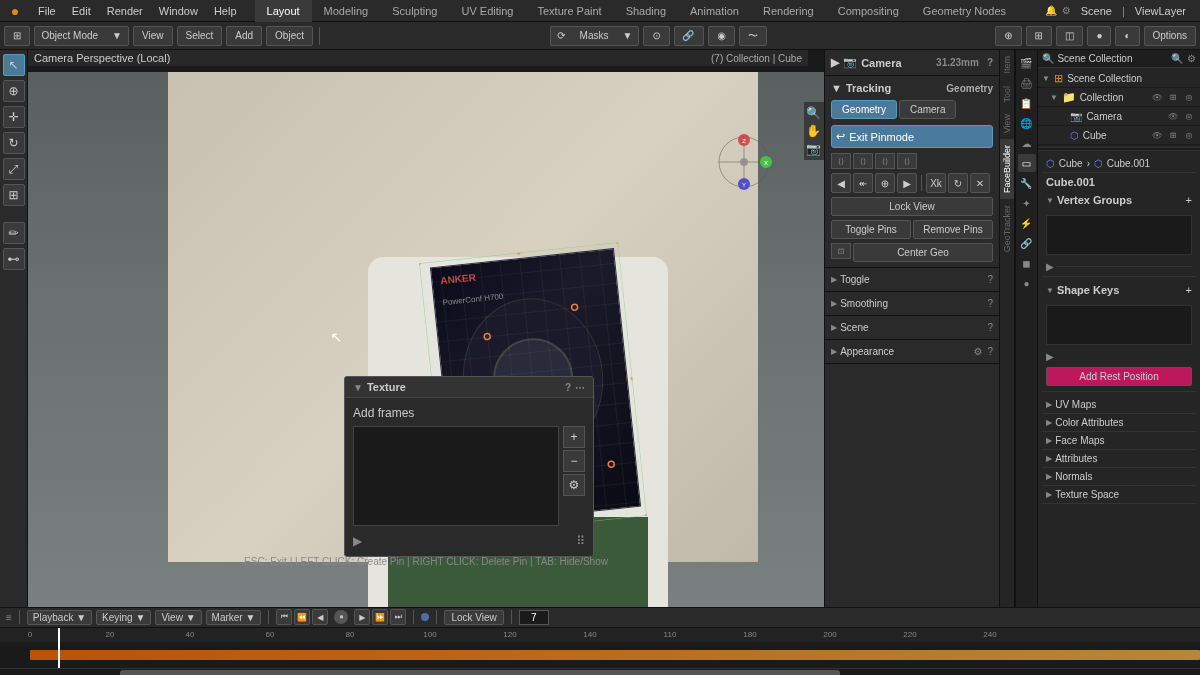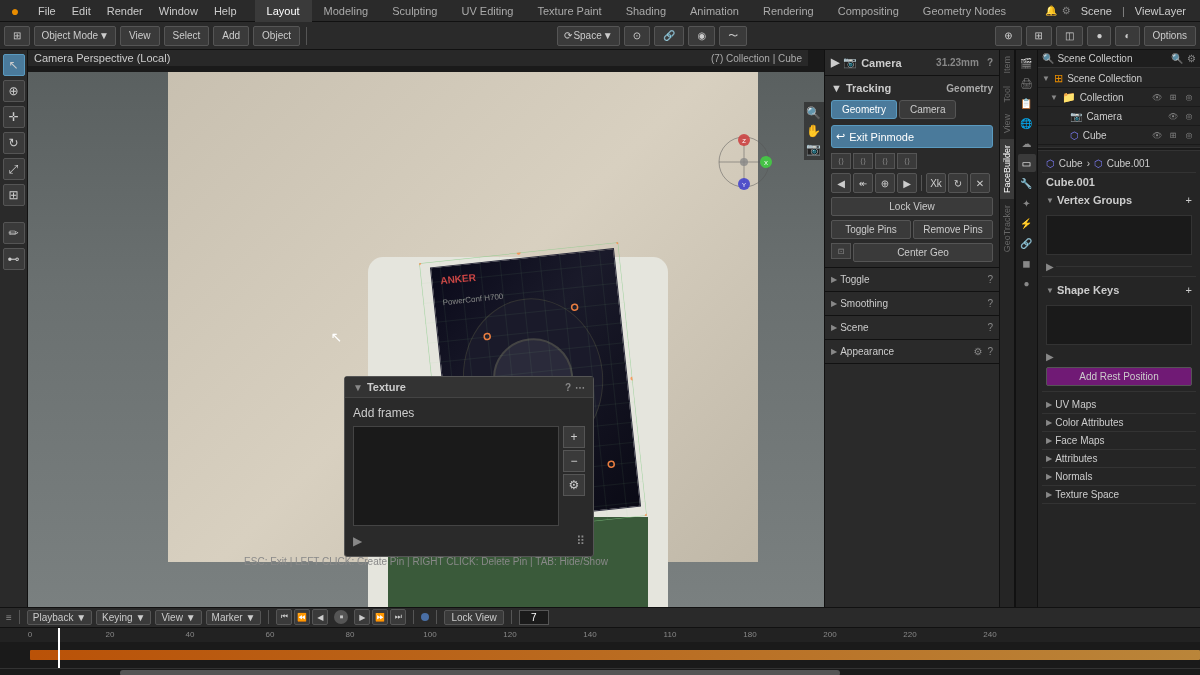--- a/index.html
+++ b/index.html
@@ -108,21 +108,21 @@
       background: #3a3a3a;
       border: 1px solid #555;
       color: #ccc;
       font-size: 10px;
       padding: 2px 6px;
       height: 20px;
       cursor: pointer;
       border-radius: 2px;
       display: flex;
       align-items: center;
-      gap: 1px;
+      gap: 14px;
     }
     .toolbar-center {
       display: flex;
       align-items: center;
       gap: 4px;
       flex: 1;
       justify-content: center;
     }
     .toolbar-right {
       display: flex;
@@ -492,21 +492,21 @@
       align-items: center;
       gap: 2px;
       padding: 2px 0;
     }
     .list-nav-btn {
       color: #888;
       font-size: 10px;
       cursor: pointer;
     }
     .add-rest-btn {
-      background: #701a75;
+      background: #be185d;
       border: 1px solid #555;
       border-radius: 2px;
       color: #ccc;
       font-size: 10px;
       padding: 3px 6px;
       cursor: pointer;
       width: 100%;
       text-align: center;
       margin: 3px 0;
     }
@@ -673,21 +673,21 @@
     <span>▼</span>
   </div>
   <div class="toolbar-btn">View</div>
   <div class="toolbar-btn">Select</div>
   <div class="toolbar-btn">Add</div>
   <div class="toolbar-btn">Object</div>
   <div class="toolbar-separator"></div>
   <div class="toolbar-center">
     <div class="toolbar-dropdown">
       <span>⟳</span>
-      <span>Space</span>
+      <span>Masks</span>
       <span>▼</span>
     </div>
     <div class="toolbar-btn">⊙</div>
     <div class="toolbar-btn">🔗</div>
     <div class="toolbar-btn">◉</div>
     <div class="toolbar-btn">〜</div>
   </div>
   <div class="toolbar-right">
     <div class="toolbar-btn">⊕</div>
     <div class="toolbar-btn">⊞</div>

